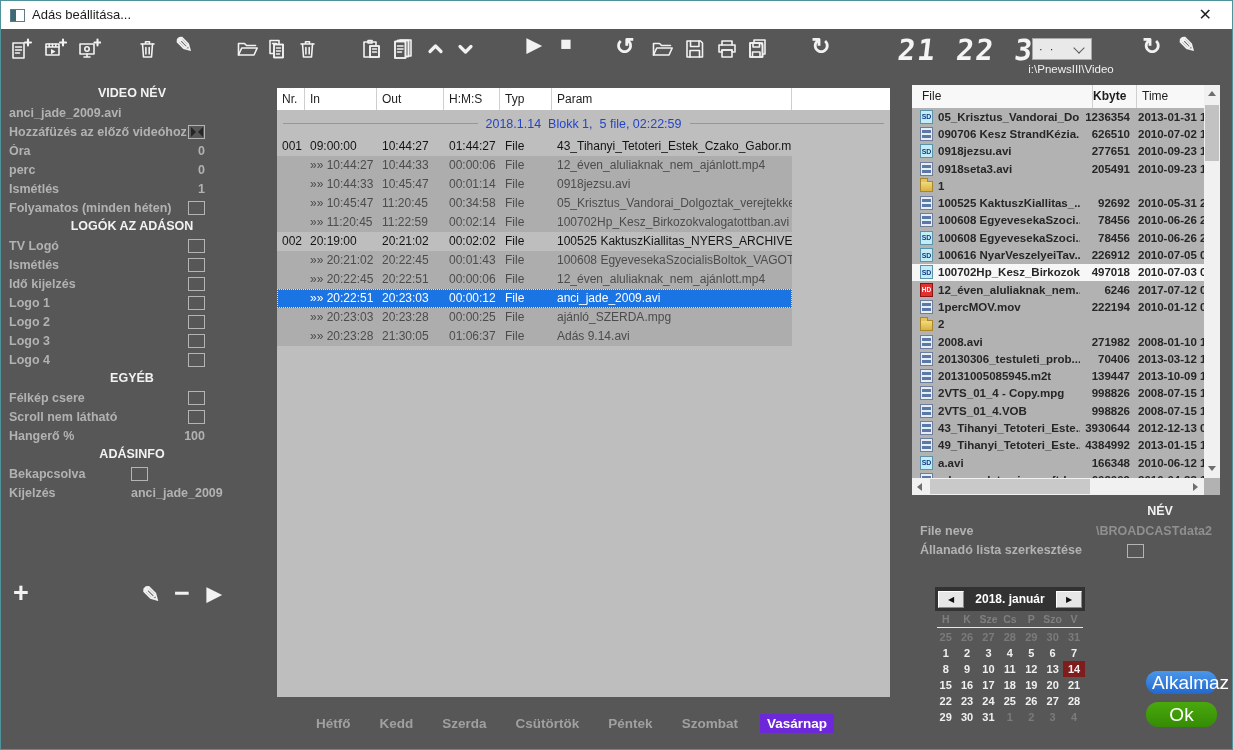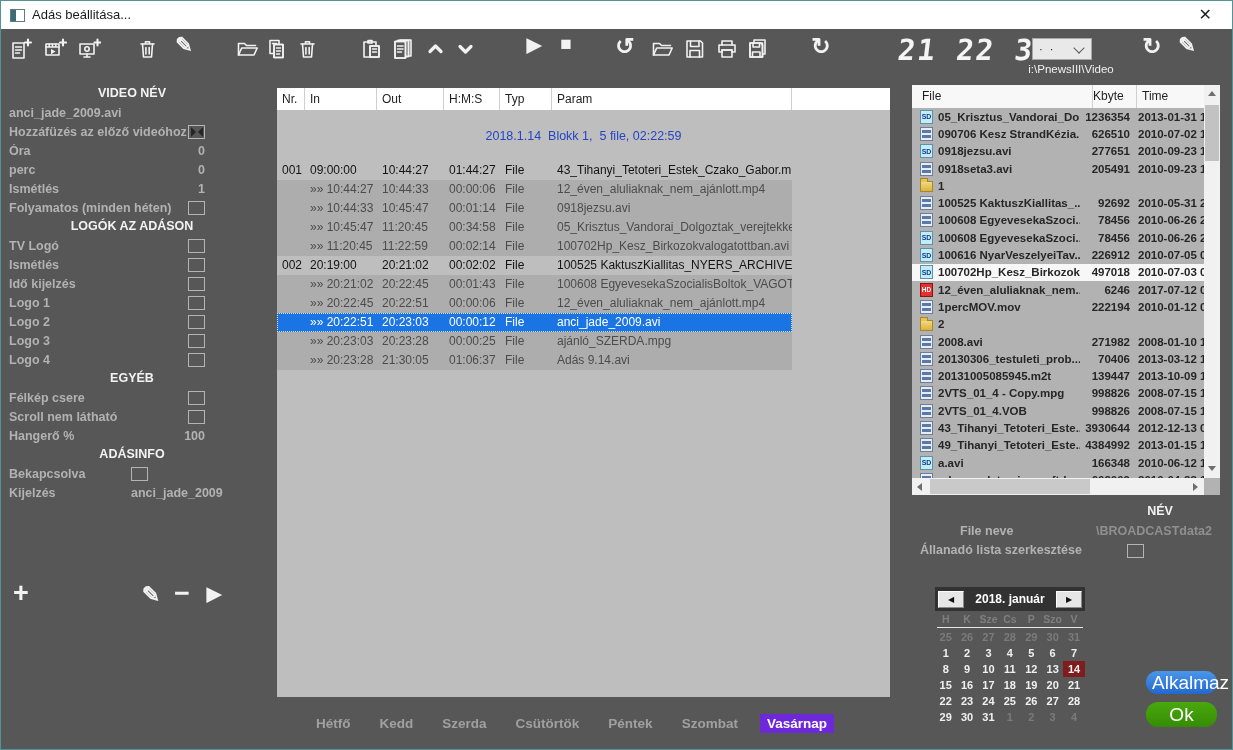--- a/index.html
+++ b/index.html
@@ -51,36 +51,36 @@
   .sb-row.mid .sb-label{flex:0 0 122px;}
   .sb-row.mid .checkbox,.sb-row.mid .sb-value{margin-left:0;}
 
   
   .schedule{position:absolute;left:265px;top:88px;width:613px;height:609px;background:#bebebe;font-size:12px;margin-left:12px;}
   .sch-header{height:22px;background:#fff;display:flex;color:#1e1e1e;}
   .sch-header span{line-height:22px;padding-left:5px;border-right:1px solid #cfcfcf;box-sizing:border-box;
       white-space:nowrap;overflow:hidden;}
   .sch-header .fill{flex:1;border-right:none;}
   .c0{width:28px;} .c1{width:72px;} .c2{width:67px;} .c3{width:56px;} .c4{width:52px;} .c5{width:240px;}
-  .sch-sep{height:19px;display:flex;align-items:center;padding:16px 6px;flex-direction:column;}
+  .sch-sep{height:19px;display:flex;align-items:center;padding:4px 6px;}
   .sep-line{flex:1;border-top:1px solid #8c95c2;height:0;}
   .sep-text{color:#2545c5;padding:0 8px;white-space:pre;font-size:12.5px;}
   .sch-row{height:19px;display:flex;cursor:default;}
   .sch-row span{line-height:19px;padding-left:5px;box-sizing:border-box;white-space:nowrap;overflow:hidden;}
   .rmain{width:515px;color:#141414;}
   .rchild{width:515px;background:#adadad;color:#4c4c4c;}
   .selected{width:515px;background:#1b74e4;color:#fff;outline:1px dotted #cfe2ff;outline-offset:-1px;}
 
   
   .filepanel{position:absolute;left:912px;top:85px;width:308px;height:410px;background:#b2b2b2;}
   .fp-header{position:absolute;left:0;top:0;width:292px;height:23px;background:#f8f8f8;display:flex;
       font-size:12px;color:#1e1e1e;}
   .fp-header span{line-height:23px;box-sizing:border-box;}
   .fh0{width:181px;padding-left:10px;border-right:1px solid #d0d0d0;}
-  .fh1{width:44px;text-align:center;padding-right:19px;border-right:1px solid #d0d0d0;}
+  .fh1{width:44px;text-align:center;padding-right:19px;border-right:1px solid #d0d0d0;font-weight:bold;}
   .fh2{flex:1;padding-left:5px;}
   .fp-body{position:absolute;left:0;top:23px;width:292px;height:370px;overflow:hidden;}
   .fp-row{height:17.3px;display:flex;align-items:center;font-size:11.5px;color:#262626;cursor:default;}
   .fp-row.sel{background:#f7f7f7;}
   .fp-row .nm{flex:1;margin-left:5px;white-space:nowrap;overflow:hidden;min-width:0;font-weight:600;}
   .fp-row .kb{width:50px;flex:none;text-align:right;font-weight:600;}
   .fp-row .tm{width:66px;flex:none;padding-left:8px;white-space:nowrap;overflow:hidden;font-weight:600;}
   .fico{width:13px;height:14px;flex:none;margin-left:8px;box-sizing:border-box;position:relative;
       display:flex;align-items:center;justify-content:center;}
   .fico.sd{background:#c2ecf6;border:1px solid #5d93a8;font-size:7px;font-weight:700;color:#123c8c;}
@@ -608,21 +608,21 @@
     <span class="sarrow tri-dn" style="left:4px;top:381px"></span>
   </div>
   <div class="hscroll">
     <span class="sarrow tri-lf" style="left:5px;top:5px"></span>
     <div class="hthumb"></div>
     <span class="sarrow tri-rt" style="left:281px;top:5px"></span>
   </div>
 </div>
 
 <div class="nev-h">NÉV</div>
-<div class="np-label" style="left:960px;top:524px">File neve</div>
+<div class="np-label" style="left:920px;top:524px">File neve</div>
 <div class="np-value">\BROADCASTdata2</div>
 <div class="np-label" style="left:920px;top:543px">Állanadó lista szerkesztése</div>
 <span class="checkbox np-check"></span>
 
 <div class="calendar">
   <div class="cal-head">
     <span class="cal-btn">◀</span>
     <span class="cal-title">2018. január</span>
     <span class="cal-btn">▶</span>
   </div>

